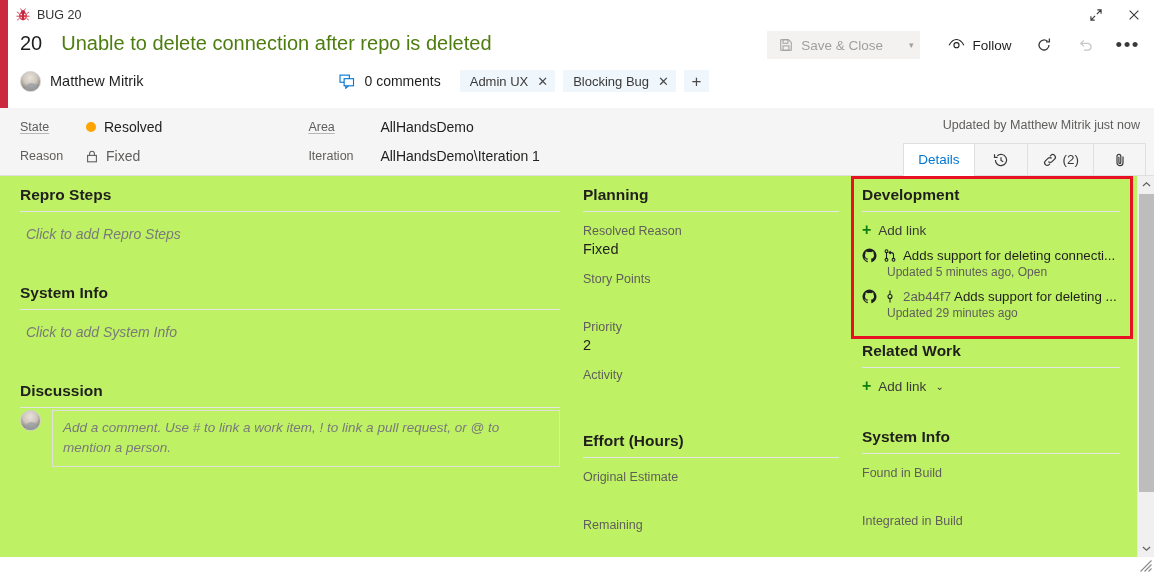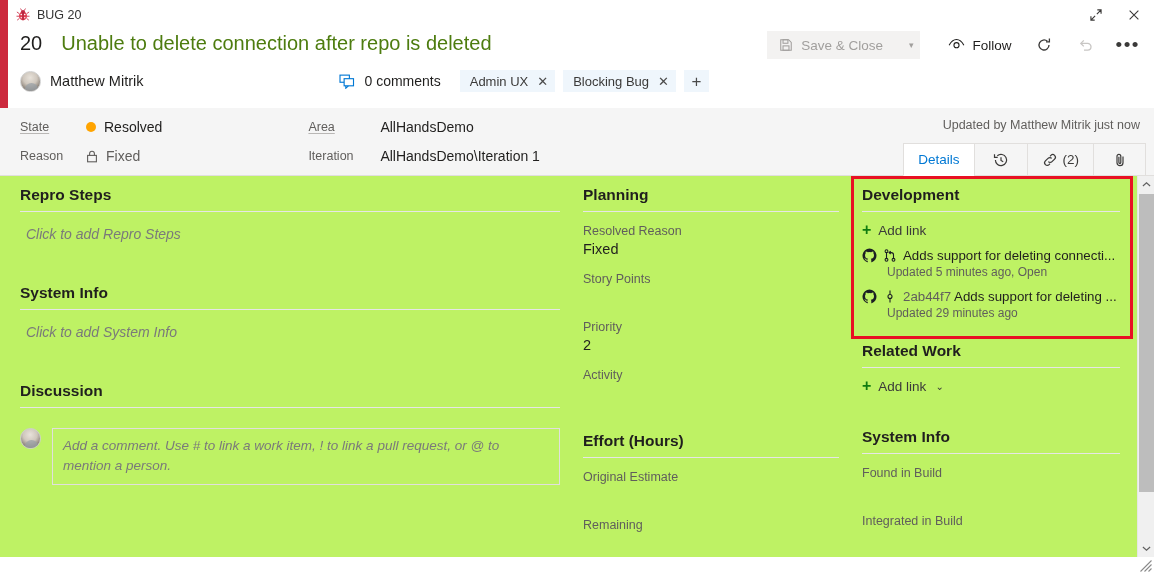--- a/index.html
+++ b/index.html
@@ -149,21 +149,21 @@
   .placeholder-text {
     font-style: italic; font-size: 14px; color:#7a7a7a;
     padding: 14px 0 0 6px;
   }
 
   .field-block { margin-top: 12px; }
   .field-label { font-size: 12.5px; color:#605e5c; }
   .field-value { font-size: 14.5px; color:#201f1e; margin-top: 3px; min-height: 19px; }
 
   
-  .discussion-row { display:flex; gap: 11px; margin-top: 20px; align-items:flex-start; }
+  .discussion-row { display:flex; gap: 11px; margin-top: 2px; align-items:flex-start; }
   .comment-box {
     flex:1; border:1px solid #e1dfdd; min-height: 50px;
     padding: 7px 10px; font-style: italic; font-size: 13.5px;
     color:#7a7a7a; line-height: 1.5;
   }
 
   
   .addlink {
     display:flex; align-items:center; gap:7px;
     font-size: 13.5px; color:#3b3a39; margin-top: 10px; cursor:default;

